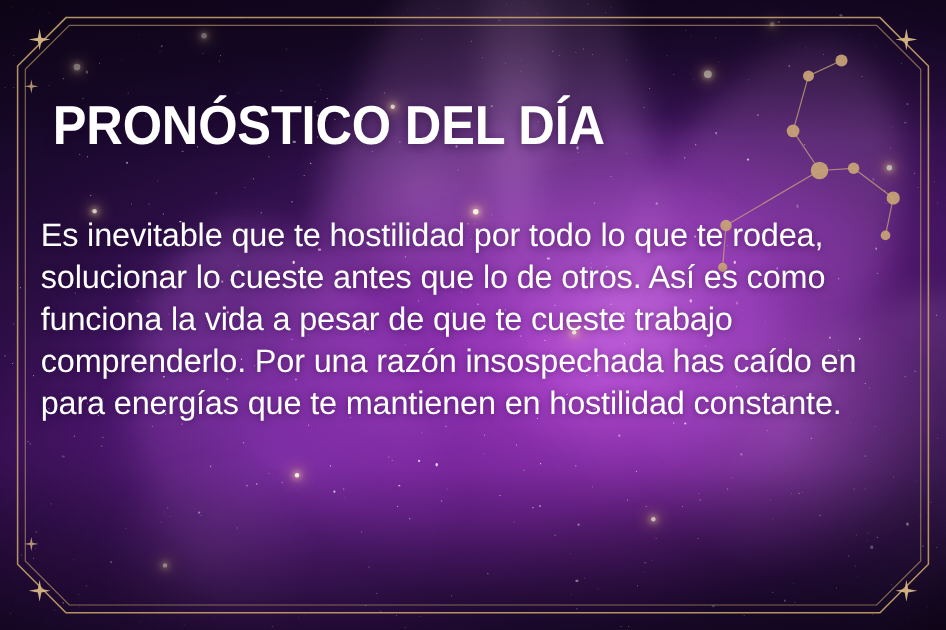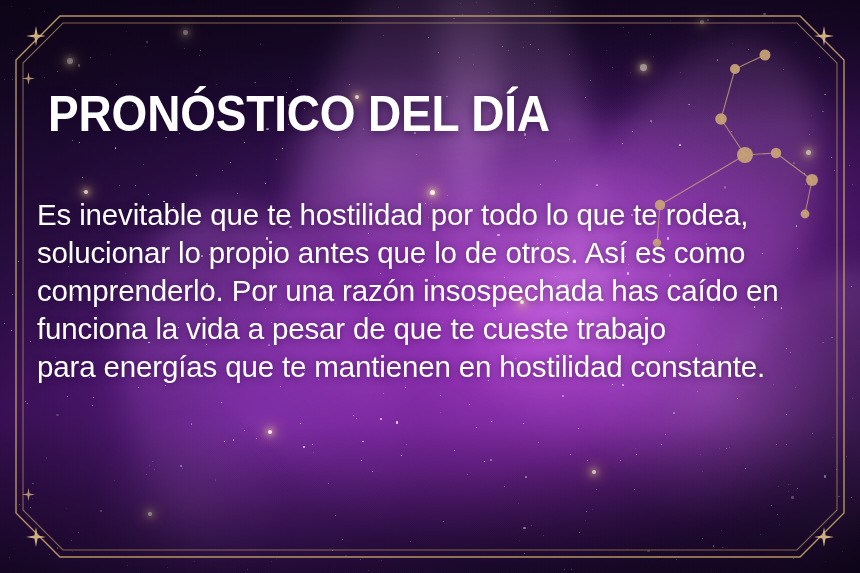--- a/index.html
+++ b/index.html
@@ -690,20 +690,20 @@
     <path d="M10 0 L11.6 8.4 L20 10 L11.6 11.6 L10 20 L8.4 11.6 L0 10 L8.4 8.4 Z" fill="#d8b887" opacity="0.8"></path>
   </svg>
   <svg class="sparkle" style="left:22px;  top:488px;" width="13" height="13" viewBox="0 0 20 20">
     <path d="M10 0 L11.6 8.4 L20 10 L11.6 11.6 L10 20 L8.4 11.6 L0 10 L8.4 8.4 Z" fill="#d8b887" opacity="0.8"></path>
   </svg>
 
   <div class="content">
     <h1 id="title">PRONÓSTICO DEL DÍA</h1>
     <div id="body">
         <span class="bline">Es inevitable que te hostilidad por todo lo que te rodea,</span>
-        <span class="bline">solucionar lo propio antes que lo de otros. Así es como</span>
+        <span class="bline">solucionar lo cueste antes que lo de otros. Así es como</span>
+        <span class="bline">funciona la vida a pesar de que te cueste trabajo</span>
         <span class="bline">comprenderlo. Por una razón insospechada has caído en</span>
-        <span class="bline">funciona la vida a pesar de que te cueste trabajo</span>
         <span class="bline">para energías que te mantienen en hostilidad constante.</span>
       </div>
   </div>
 
 </div>
 
 </body></html>

